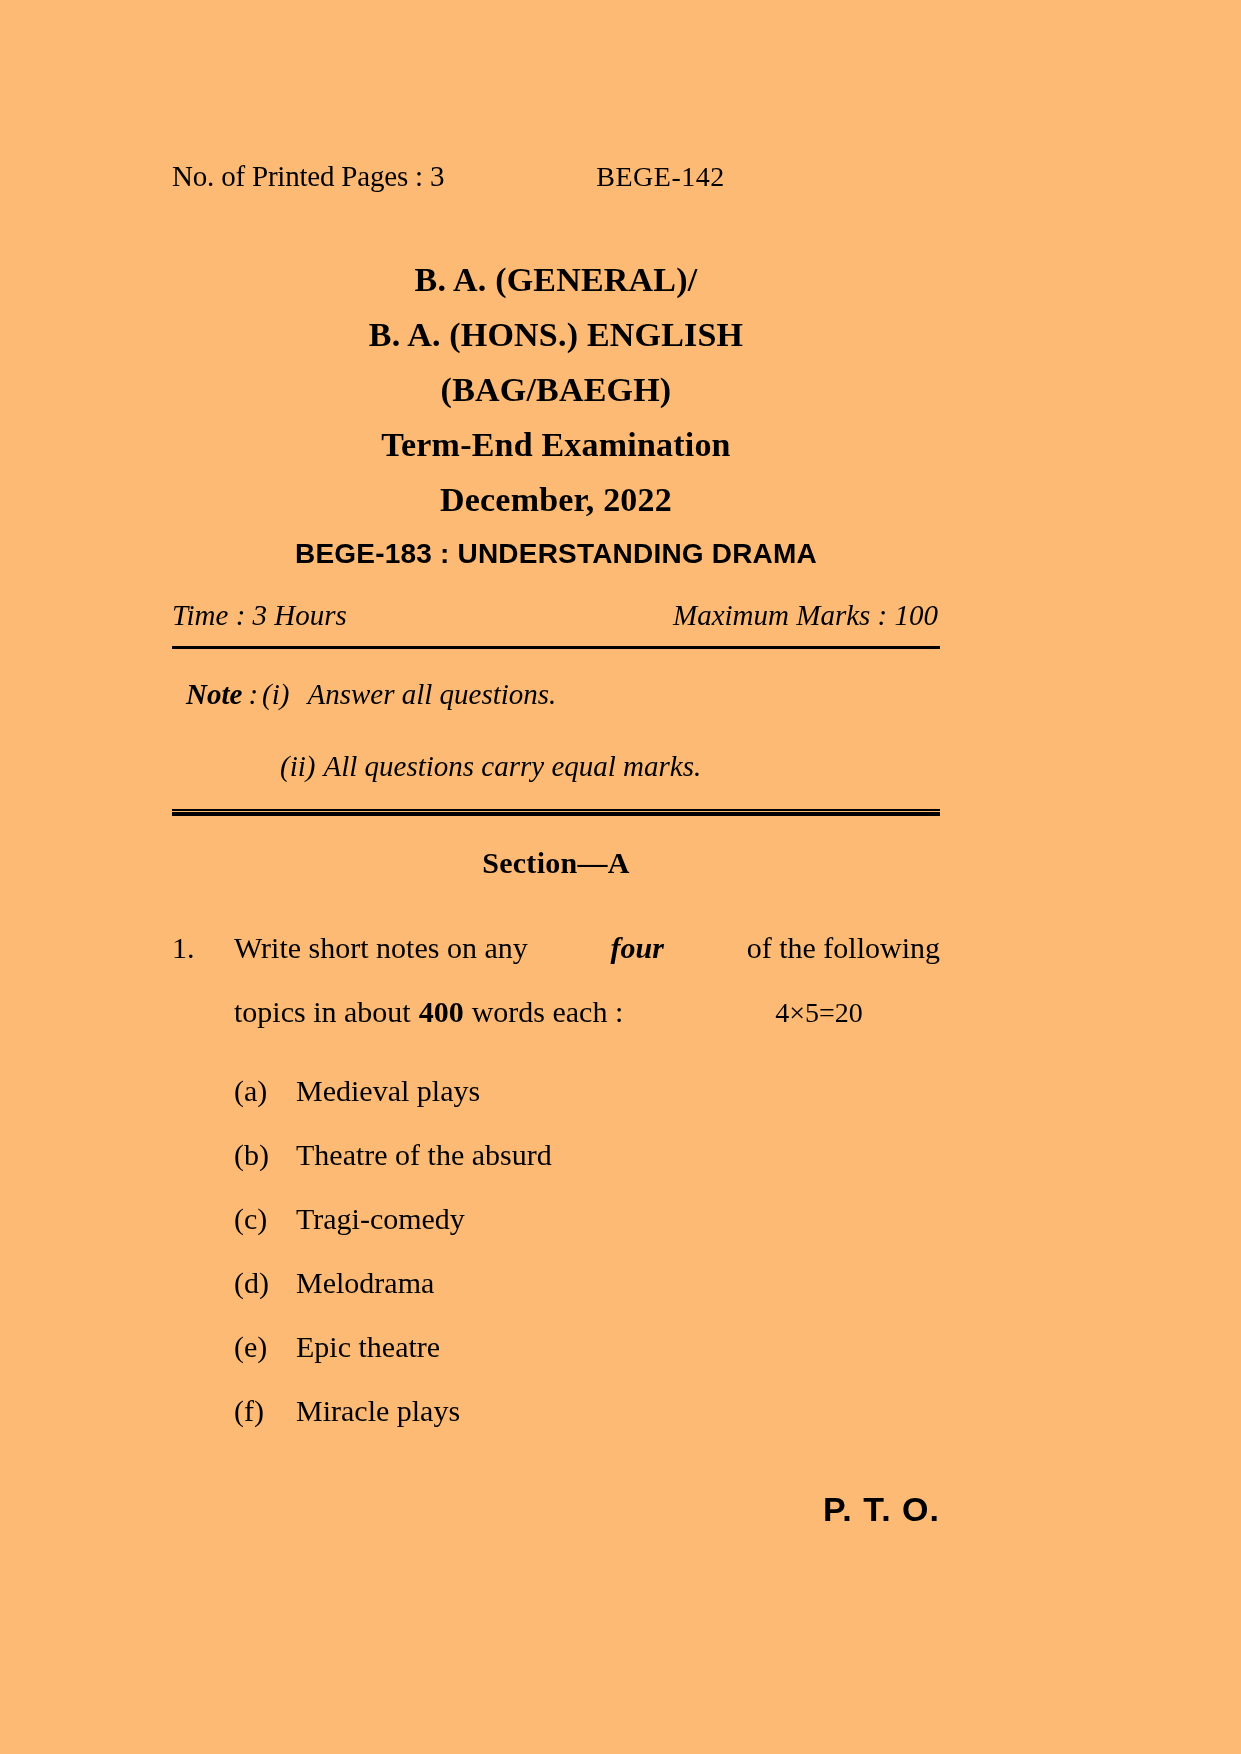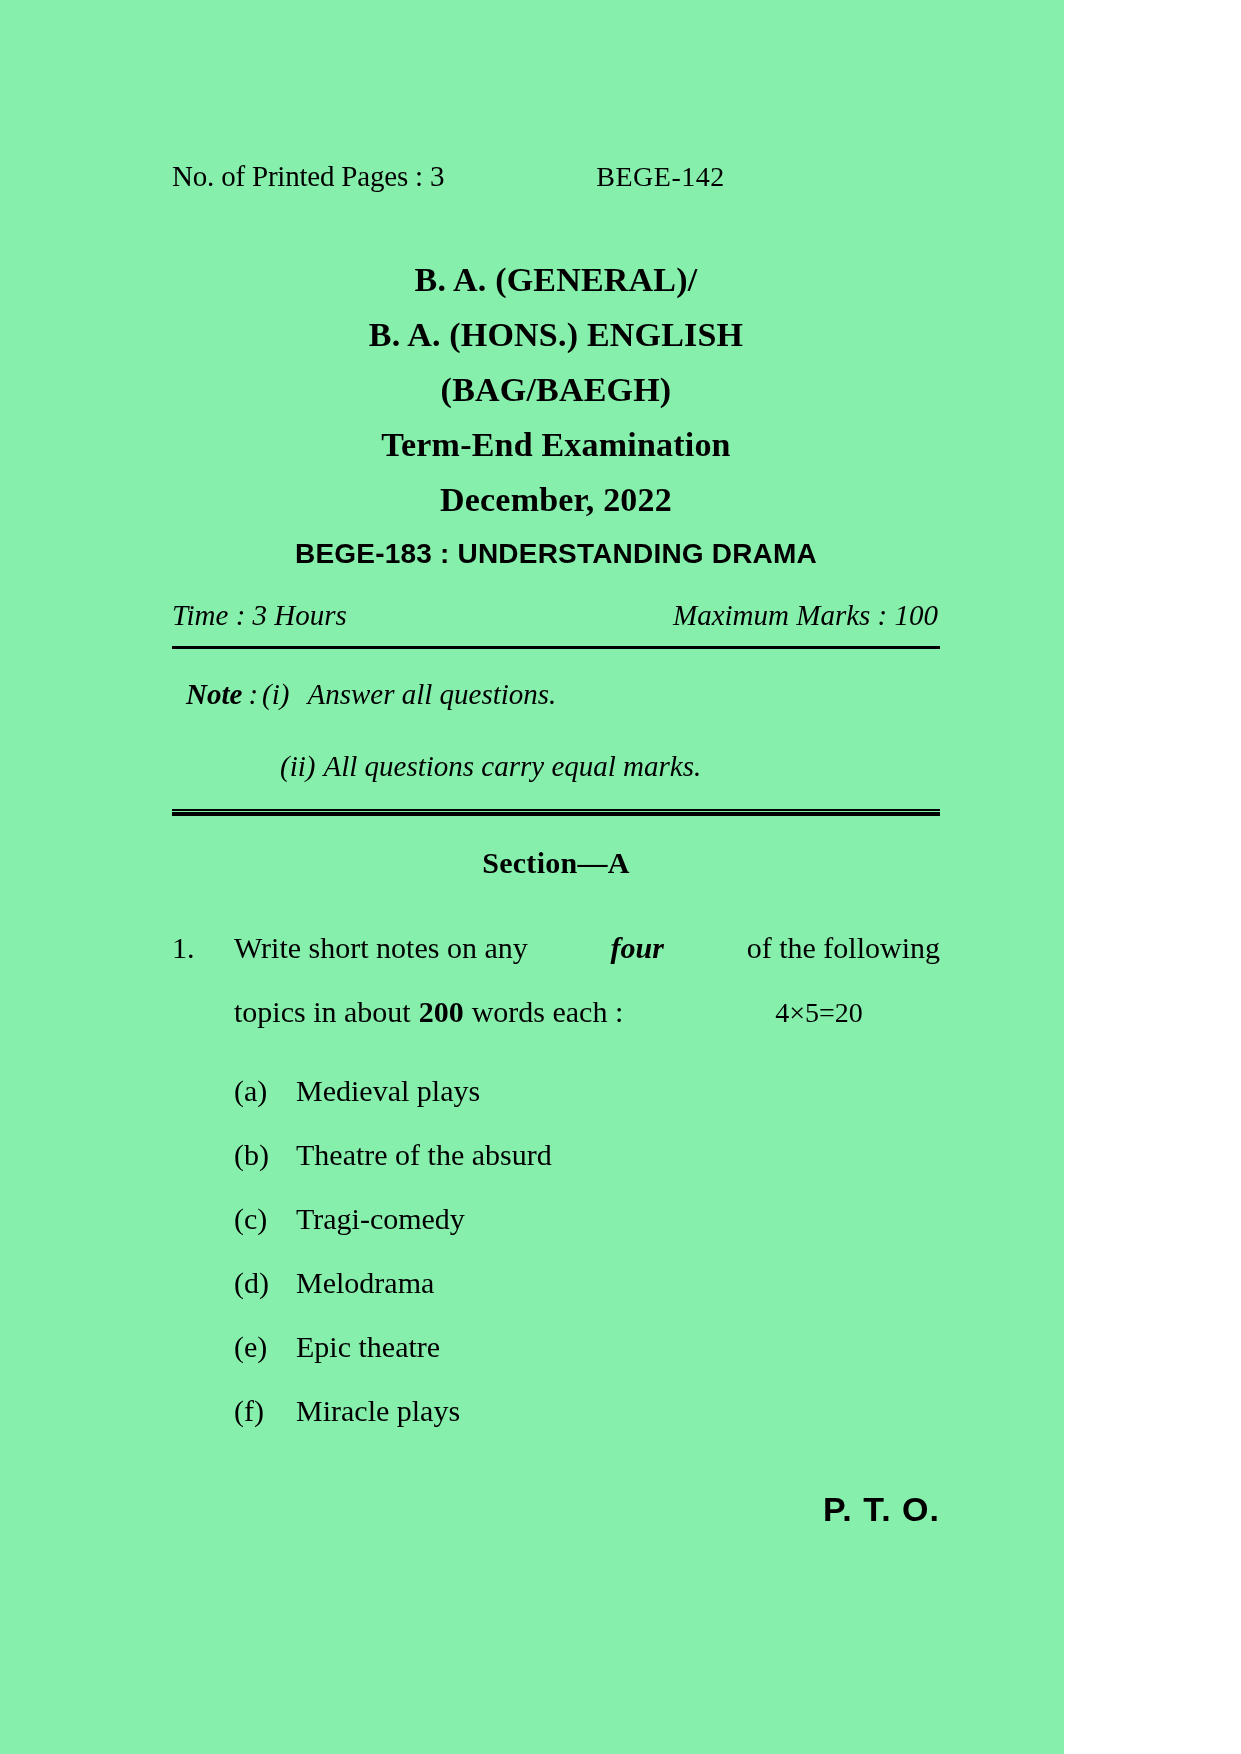--- a/index.html
+++ b/index.html
@@ -11,23 +11,23 @@
     width: 1241px;
     height: 1754px;
     position: relative;
     font-family: "Liberation Serif", serif;
     color: #000000;
     overflow: hidden;
   }
   .page {
     position: absolute;
     left: 0; top: 0;
-    width: 1064px;
+    width: 1241px;
     height: 1754px;
-    background: #86efac;
+    background: #fdba74;
   }
   .content {
     position: absolute;
     left: 172px;
     top: 160px;
     width: 768px;
   }
 
   
   .hdr {
@@ -266,21 +266,21 @@
     <div class="question">
       <div class="q-num">1.</div>
       <div class="q-body">
         <div class="q-line1">
           <span class="seg">Write short notes on any</span>
           <b class="bi">four</b>
           <span class="seg">of the following</span>
         </div>
         <div class="q-line2">
           <span>topics in about</span>
-          <b class="bn" style="padding:0 8px;">200</b>
+          <b class="bn" style="padding:0 8px;">400</b>
           <span>words each :</span>
           <span class="q-marks">4×5=20</span>
         </div>
       </div>
 
       <div class="opt-list">
         <div class="opt-item">
           <span class="opt-marker">(a)</span>
           <span class="opt-text">Medieval plays</span>
         </div>

